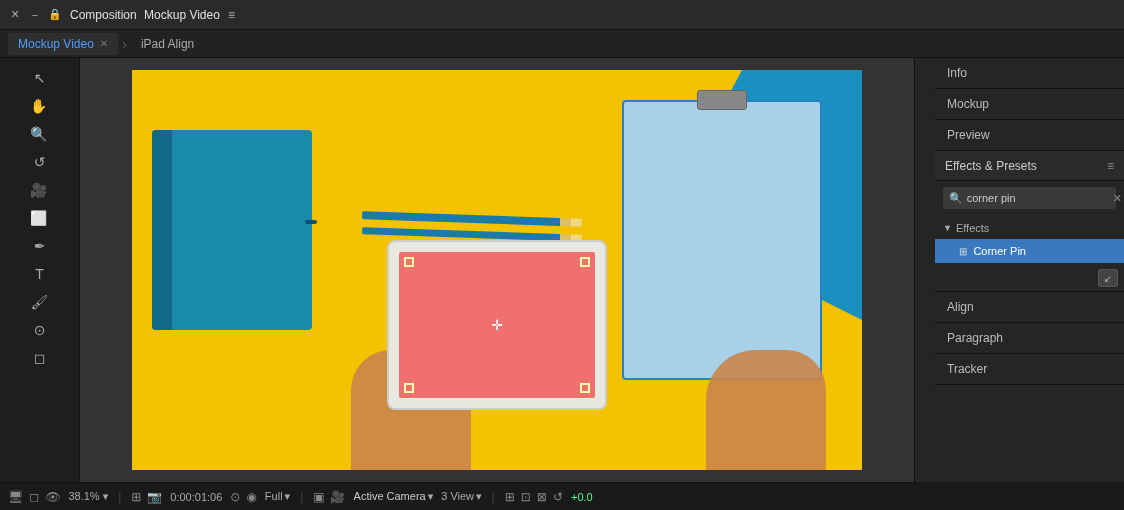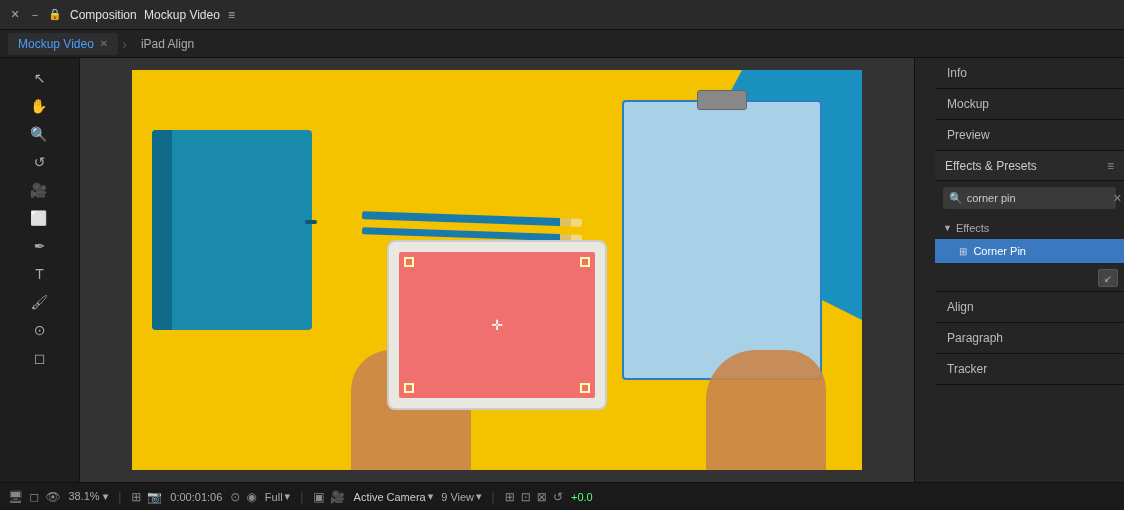--- a/index.html
+++ b/index.html
@@ -438,21 +438,21 @@
       gap: 3px;
       color: #aaa;
       font-size: 11px;
     }
     .status-divider {
       color: #444;
       margin: 0 2px;
     }
     .status-dropdown {
       display: flex;
-      align-items: center;
+      align-items: flex-start;
       gap: 2px;
       color: #aaa;
       font-size: 11px;
       cursor: pointer;
     }
     .active-camera-label {
       color: #ccc;
       font-size: 11px;
     }
     .green-num {
@@ -654,21 +654,21 @@
     <span class="bottom-icon">▣</span>
     <span class="bottom-icon">🎥</span>
   </div>
 
   <div class="status-dropdown">
     <span class="active-camera-label">Active Camera</span>
     <span>▾</span>
   </div>
 
   <div class="status-dropdown">
-    <span>9 View</span>
+    <span>3 View</span>
     <span>▾</span>
   </div>
 
   <span class="status-divider">|</span>
 
   <div class="bottom-icons">
     <span class="bottom-icon">⊞</span>
     <span class="bottom-icon">⊡</span>
     <span class="bottom-icon">⊠</span>
     <span class="bottom-icon">↺</span>

